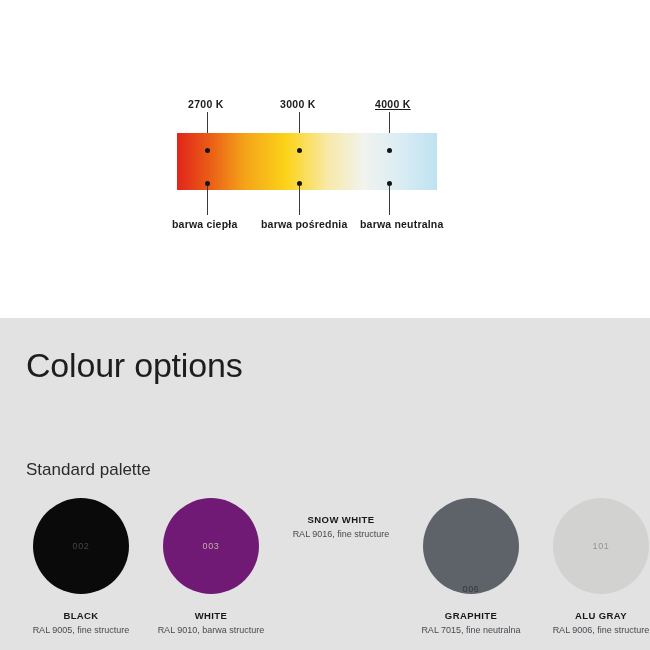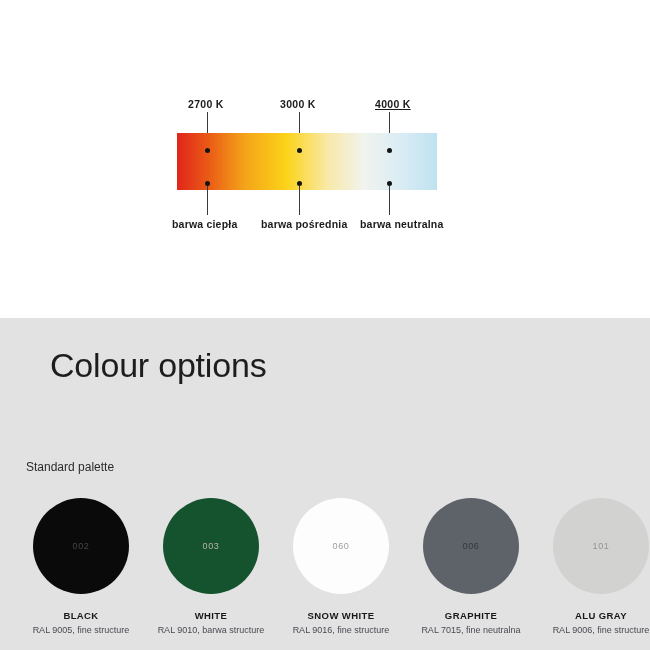--- a/index.html
+++ b/index.html
@@ -114,28 +114,27 @@
   }
 
   #colour-title {
     position: absolute;
     left: 26px;
     top: 28px;
     font-size: 34px;
     font-weight: 300;
     color: #1d1d1d;
     letter-spacing: -0.2px;
-    margin-left: 24px;
   }
 
   #palette-title {
     position: absolute;
     left: 26px;
     top: 142px;
-    font-size: 12px;
+    font-size: 17px;
     font-weight: 400;
     color: #2b2b2b;
   }
 
   #swatch-row {
     position: absolute;
     left: 16px;
     top: 180px;
     width: 650px;
     display: flex;
@@ -220,35 +219,32 @@
     <div id="palette-title">Standard palette</div>
     <div id="swatch-row">
         <div class="swatch-cell">
           <div class="swatch-circle" style="background: rgb(11, 10, 10);">
             <span class="swatch-code" style="color: rgb(67, 71, 77);">002</span>
           </div>
           <div class="swatch-name">BLACK</div>
           <div class="swatch-ral">RAL 9005, fine structure</div>
         </div>
         <div class="swatch-cell">
-          <div class="swatch-circle" style="background: #14532d;">
+          <div class="swatch-circle" style="background: #701a75;">
             <span class="swatch-code" style="color: rgb(185, 178, 162);">003</span>
           </div>
           <div class="swatch-name">WHITE</div>
           <div class="swatch-ral">RAL 9010, barwa structure</div>
         </div>
         <div class="swatch-cell">
-          <div class="swatch-circle" style="background: rgb(253, 253, 253);">
-            <span class="swatch-code" style="color: rgb(159, 159, 159);">060</span>
-          </div>
           <div class="swatch-name">SNOW WHITE</div>
           <div class="swatch-ral">RAL 9016, fine structure</div>
         </div>
         <div class="swatch-cell">
-          <div class="swatch-circle" style="background: rgb(94, 98, 105);">
+          <div class="swatch-circle" style="background: rgb(94, 98, 105); align-items: flex-end;">
             <span class="swatch-code" style="color: rgb(53, 56, 62);">006</span>
           </div>
           <div class="swatch-name">GRAPHITE</div>
           <div class="swatch-ral">RAL 7015, fine neutralna</div>
         </div>
         <div class="swatch-cell">
           <div class="swatch-circle" style="background: rgb(210, 210, 209);">
             <span class="swatch-code" style="color: rgb(149, 149, 150);">101</span>
           </div>
           <div class="swatch-name">ALU GRAY</div>

